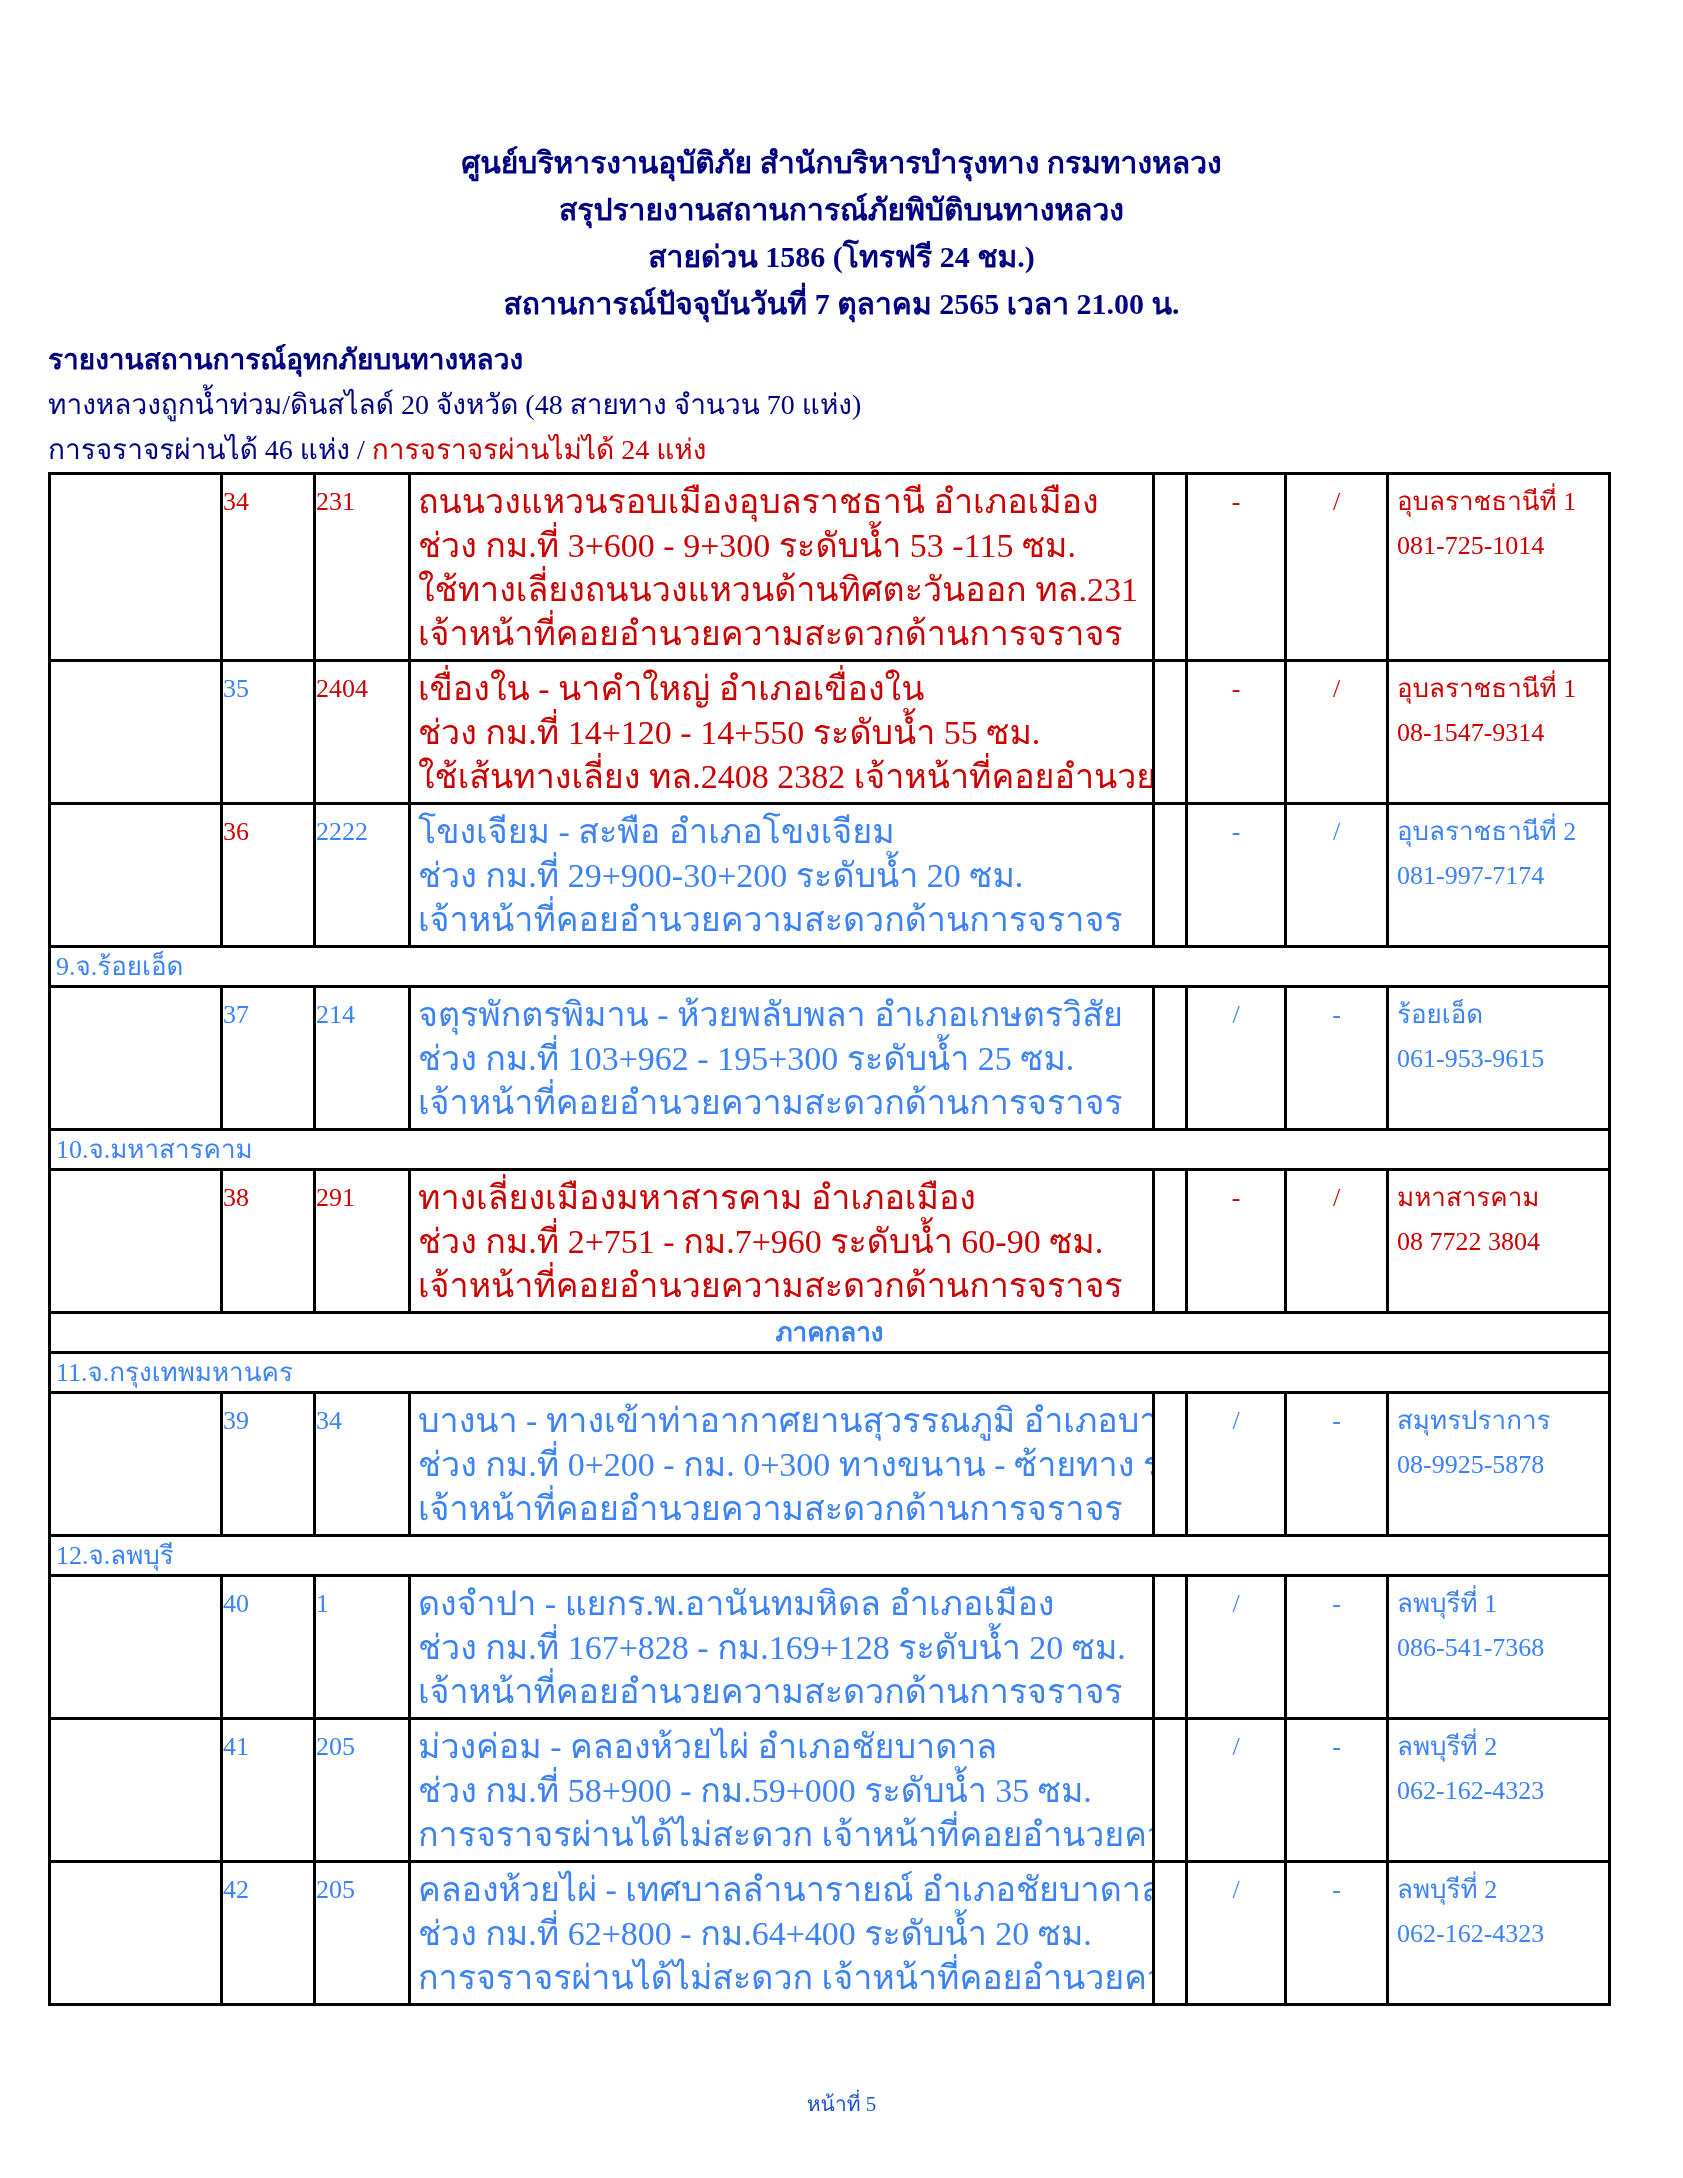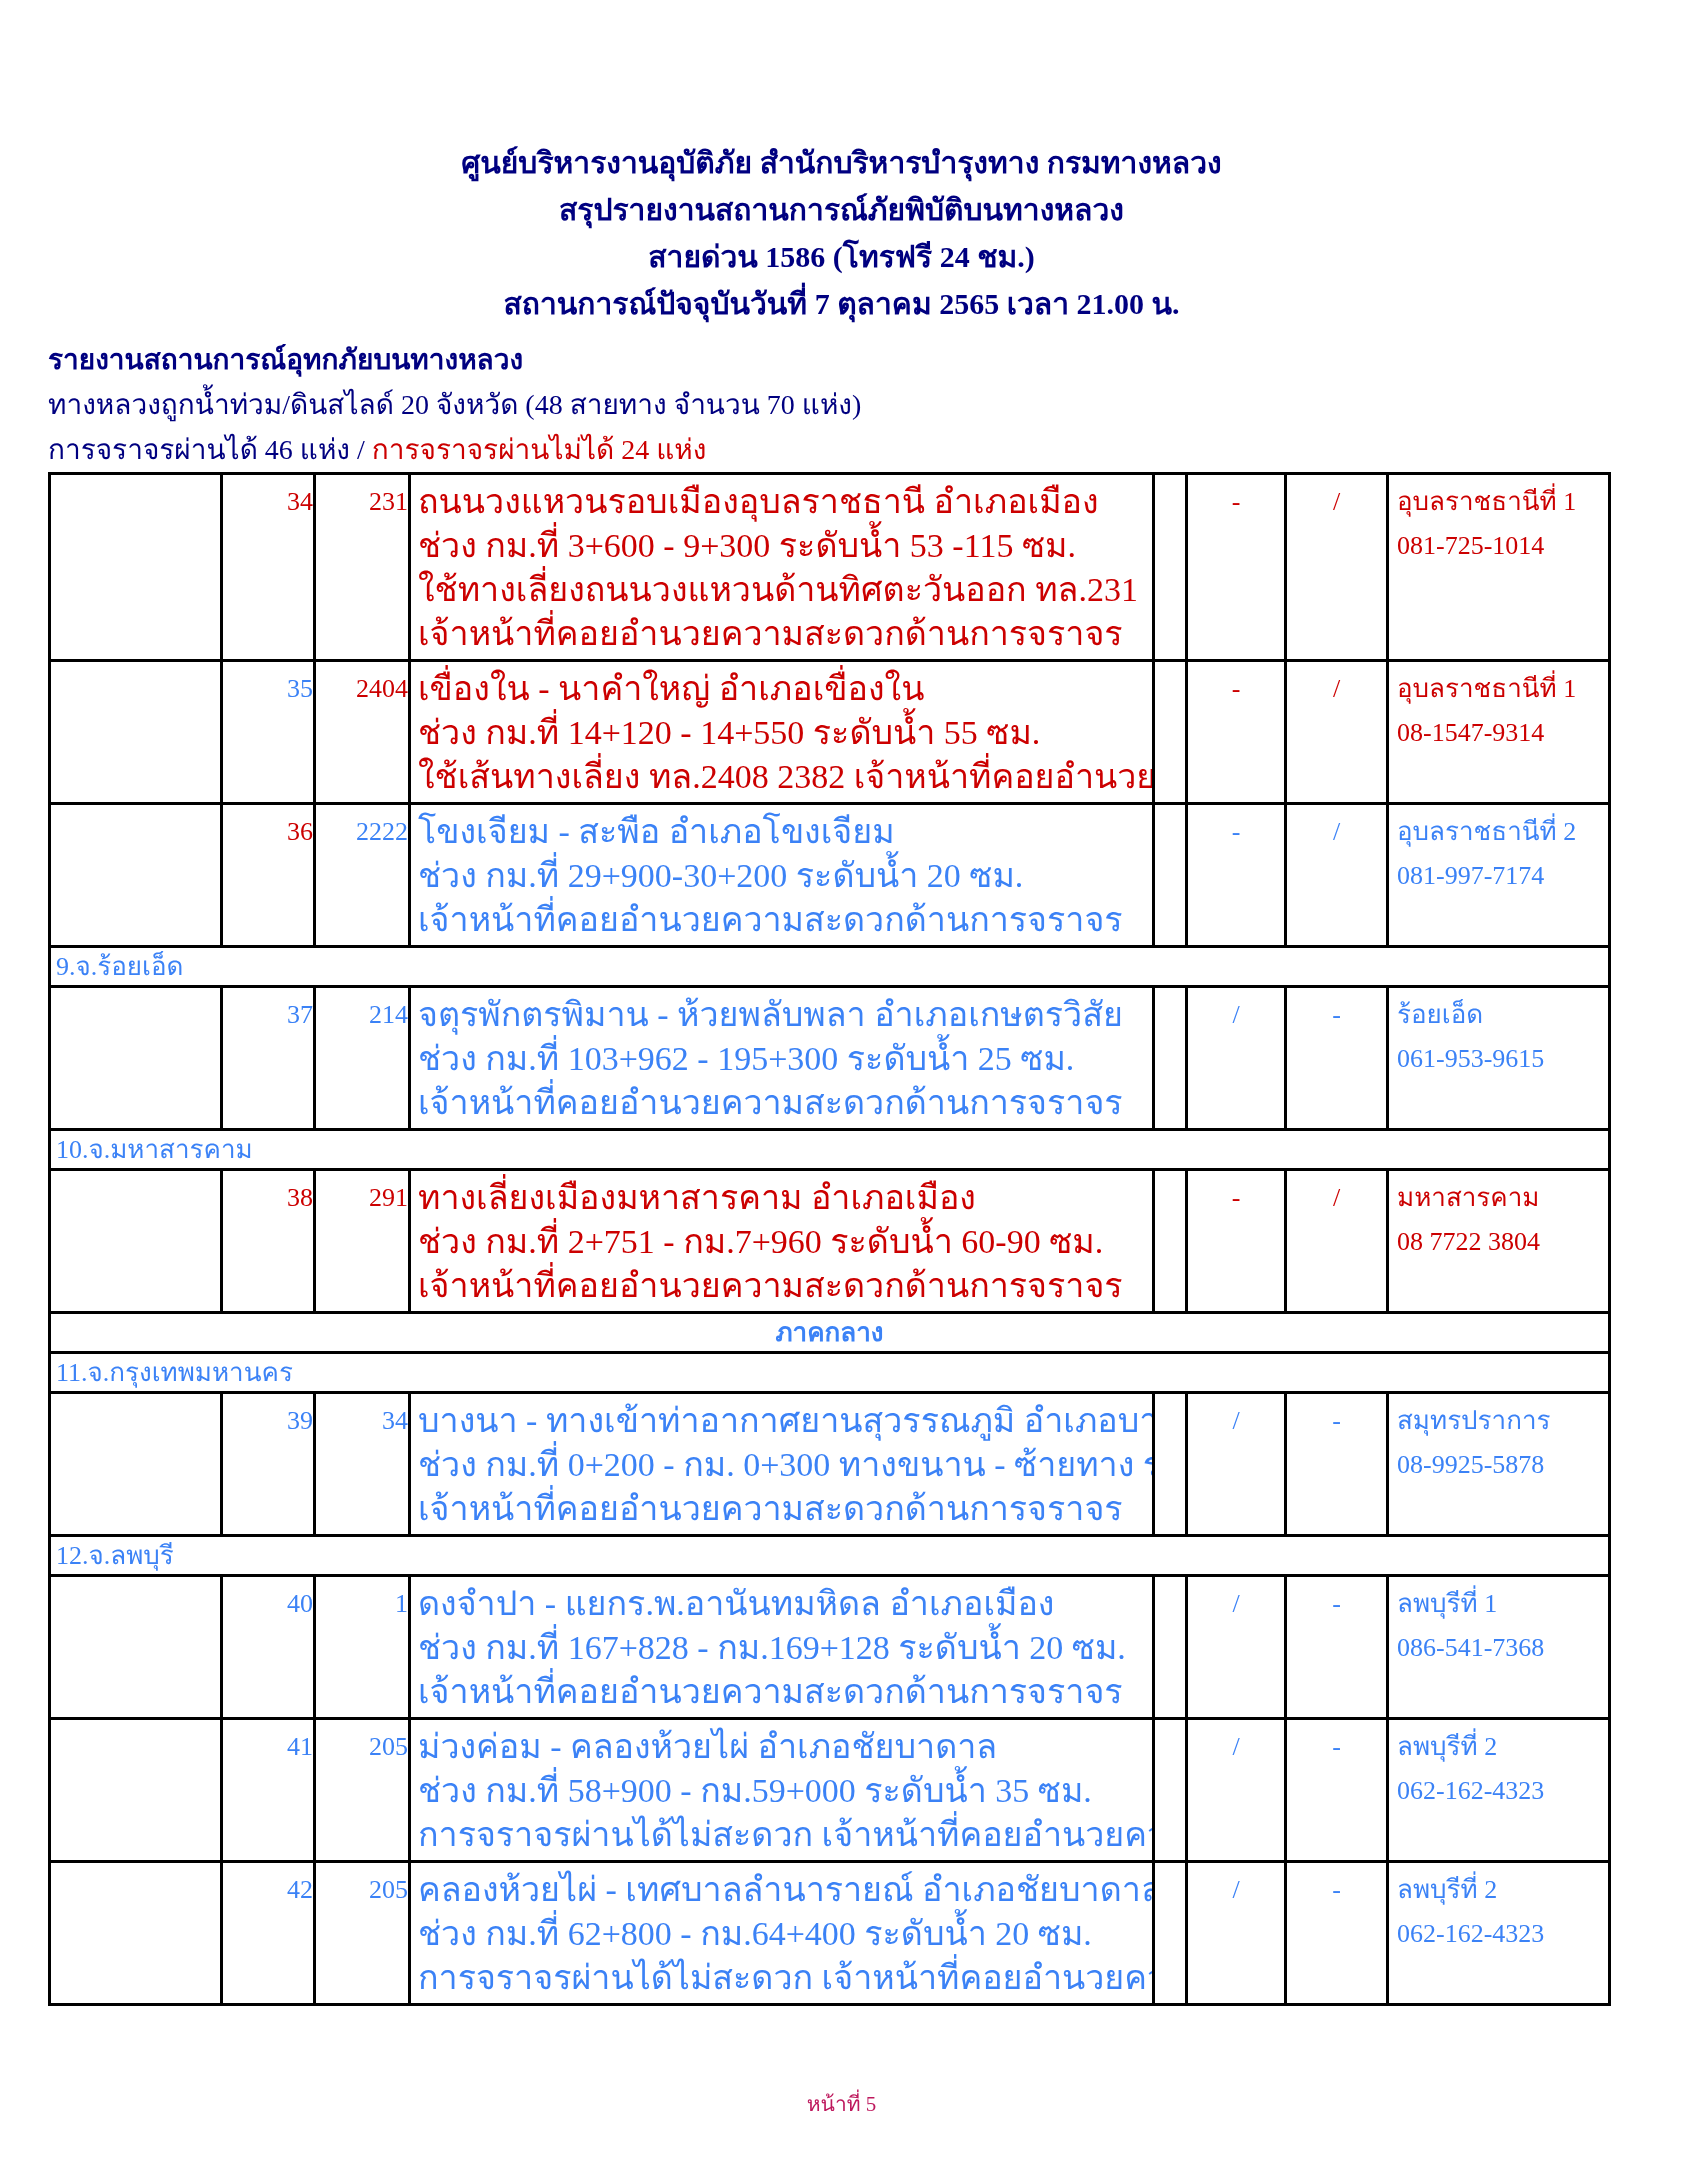--- a/index.html
+++ b/index.html
@@ -12,36 +12,36 @@
   .intro { margin-left:48px; margin-top:10px; }
   .intro-line { line-height:45px; font-size:28px; color:#000080; }
   .intro-line.bold { font-weight:bold; }
   .intro-blocked { color:#CC0000; }
   .intro-sep { color:#000080; }
 
   table.report { border-collapse:collapse; table-layout:fixed; margin-left:48px; width:1559px; }
   table.report td { border:3px solid #000; vertical-align:top; overflow:hidden; }
 
   td.c-region  { }
-  td.c-seq, td.c-route { text-align:right; padding-top:5px; font-size:26px; line-height:44px; }
+  td.c-seq, td.c-route { text-align:left; padding-top:5px; font-size:26px; line-height:44px; }
   td.c-desc { padding:5px 4px 3px 7px; }
   td.c-desc .desc-line { font-size:34px; line-height:44px; white-space:nowrap; }
   td.c-spacer { }
   td.c-flag { text-align:center; padding-top:5px; font-size:26px; line-height:44px; }
   td.c-contact { padding:5px 8px 3px 8px; }
   td.c-contact div { font-size:26px; line-height:44px; white-space:nowrap; }
 
   tr.section-row td { padding:2px 2px 2px 5px; font-size:26px; line-height:33px; }
   tr.region-row td { text-align:center; font-weight:bold; font-size:26px; line-height:33px; padding:2px; }
 
   .red   { color:#CC0000; }
   .black { color:#3b82f6; }
 
   .footer { position:absolute; left:0; top:2087px; width:1683px; text-align:center;
-            font-size:21px; color:#be185d; }
+            font-size:21px; color:#1d4ed8; }
 </style>
 </head>
 <body>
 
 <div class="header">
   <div class="header-line">ศูนย์บริหารงานอุบัติภัย สำนักบริหารบำรุงทาง กรมทางหลวง</div>
   <div class="header-line">สรุปรายงานสถานการณ์ภัยพิบัติบนทางหลวง</div>
   <div class="header-line">สายด่วน 1586 (โทรฟรี 24 ชม.)</div>
   <div class="header-line">สถานการณ์ปัจจุบันวันที่ 7 ตุลาคม 2565  เวลา 21.00 น.</div>
 </div>

